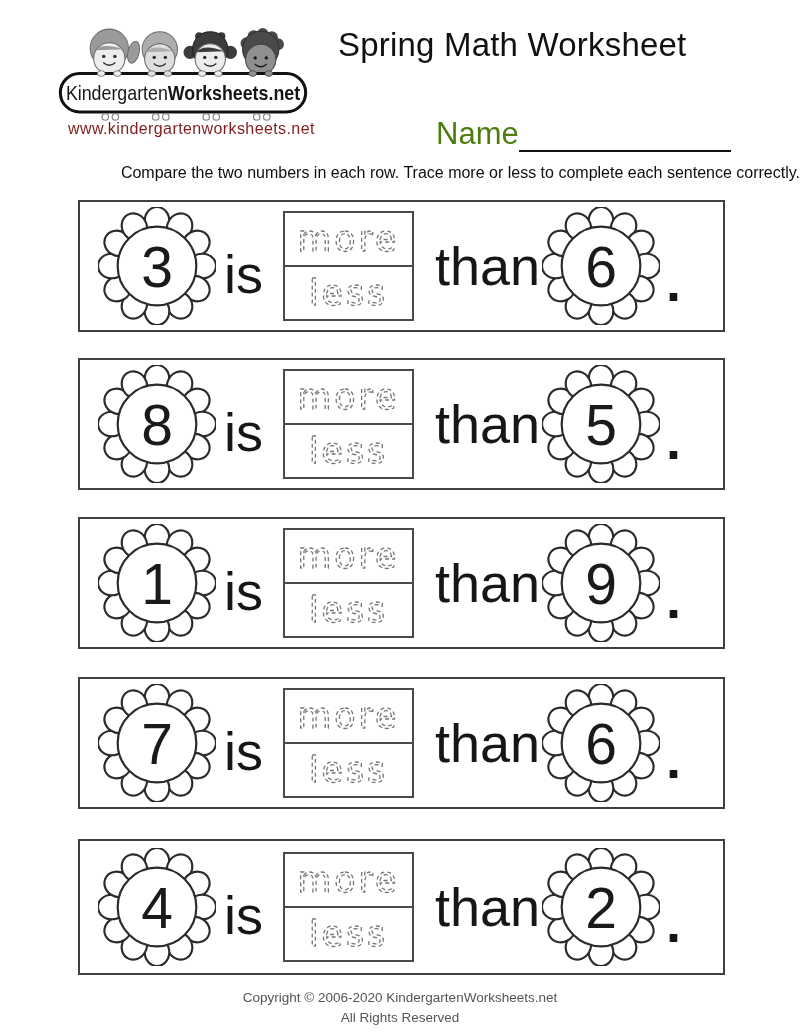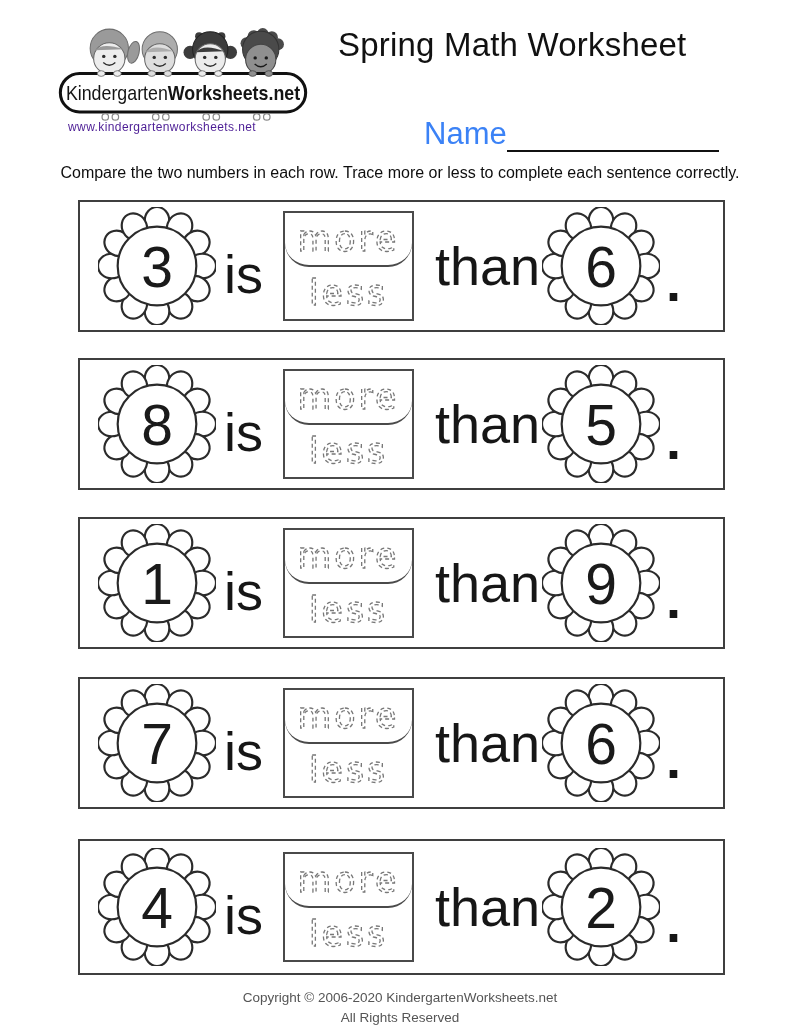--- a/index.html
+++ b/index.html
@@ -1,42 +1,42 @@
 <!DOCTYPE html>
 <html><head>
 <meta charset="utf-8">
 <style>
   html,body{margin:0;padding:0;background:#fff;}
   .sheet{position:relative;width:800px;height:1035px;background:#fff;overflow:hidden;
          font-family:"Liberation Sans",sans-serif;color:#161616;}
 
   
   .logo-svg{position:absolute;left:56px;top:16px;width:254px;height:106px;}
-  .website{position:absolute;left:68px;top:120px;font-size:12px;letter-spacing:.4px;color:#4c1d95;}
+  .website{position:absolute;left:68px;top:120px;font-size:16px;letter-spacing:.4px;color:#7f1d1d;}
   .title{position:absolute;left:338px;top:26px;font-size:33px;font-weight:400;color:#111;letter-spacing:.2px;}
   .subtitle{position:absolute;left:340px;top:76px;font-size:23px;font-weight:700;letter-spacing:.6px;color:#111;}
-  .name-row{position:absolute;left:424px;top:116px;font-size:31px;color:#3b82f6;white-space:nowrap;}
+  .name-row{position:absolute;left:436px;top:116px;font-size:31px;color:#4d7c0f;white-space:nowrap;}
   .name-line{display:inline-block;width:212px;height:30px;border-bottom:2.5px solid #111;vertical-align:bottom;}
-  .instructions{position:absolute;left:0;top:164px;width:100%;text-align:center;font-size:16px;color:#0e0e0e;}
+  .instructions{position:absolute;left:0;top:164px;width:100%;text-align:right;font-size:16px;color:#0e0e0e;}
 
   
   .row{position:absolute;left:78px;width:643px;height:128px;border:2px solid #3f3f3f;
        display:flex;align-items:center;background:#fff;}
   .row.r0{top:200px}.row.r1{top:358px}.row.r2{top:517px}.row.r3{top:677px}.row.r4{top:839px;height:132px}
   .flower{width:118px;height:118px;flex:0 0 auto;}
   .flower.left{margin-left:18px;}
   .flower.right{margin-left:2px;}
   .fnum{font-family:"Liberation Sans",sans-serif;font-size:58px;fill:#1a1a1a;}
   .w{font-size:54px;color:#161616;line-height:1;}
   .w.is{margin:16px 20px 0 8px;}
   .w.than{margin:0 0 0 21px;}
   .w.period{margin-left:6px;transform:translateY(16px);font-weight:700;}
 
   .trace{flex:0 0 auto;width:127px;height:106px;border:2px solid #4a4a4a;display:flex;flex-direction:column;background:#fff;}
-  .cell{flex:1;display:flex;align-items:center;justify-content:center;overflow:hidden;border-radius:24px;}
+  .cell{flex:1;display:flex;align-items:center;justify-content:center;overflow:hidden;}
   .cell.top{border-bottom:2px solid #4a4a4a;}
   .tsvg{width:119px;height:44px;display:block;}
   .tsvg text{font-family:"DejaVu Sans","Liberation Sans",sans-serif;font-size:35px;letter-spacing:3px;
              fill:none;stroke:#787878;stroke-width:1.3;stroke-dasharray:4 3;}
 
   
   .footer{position:absolute;left:0;top:988px;width:100%;text-align:center;font-size:13.5px;color:#555;line-height:1.45;}
 
   
   .brand-text{font-family:"Liberation Sans",sans-serif;font-size:20px;fill:#141414;}

